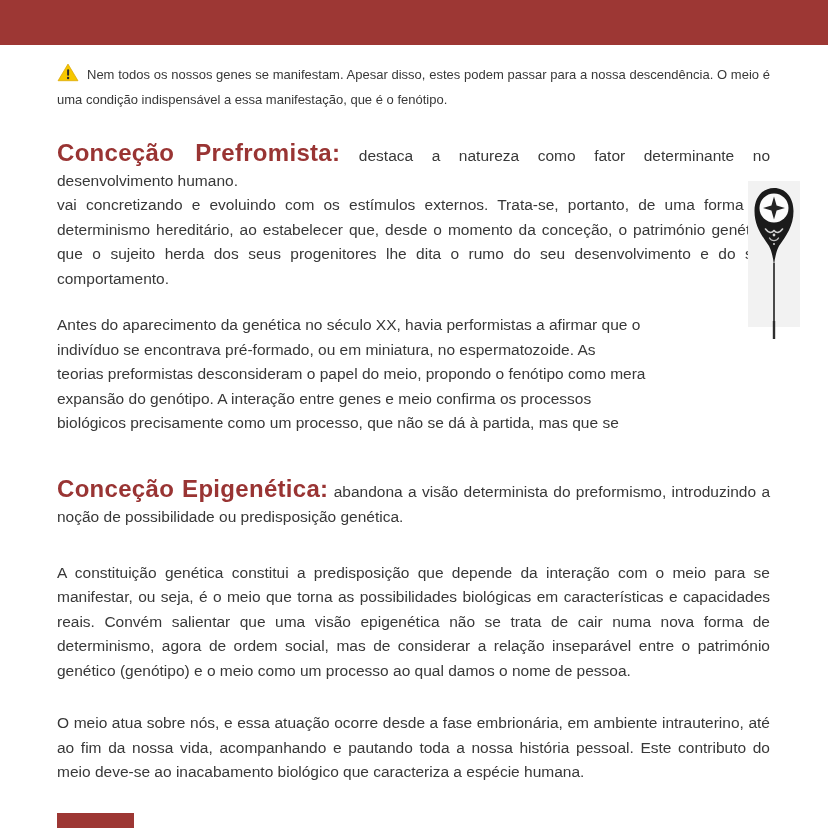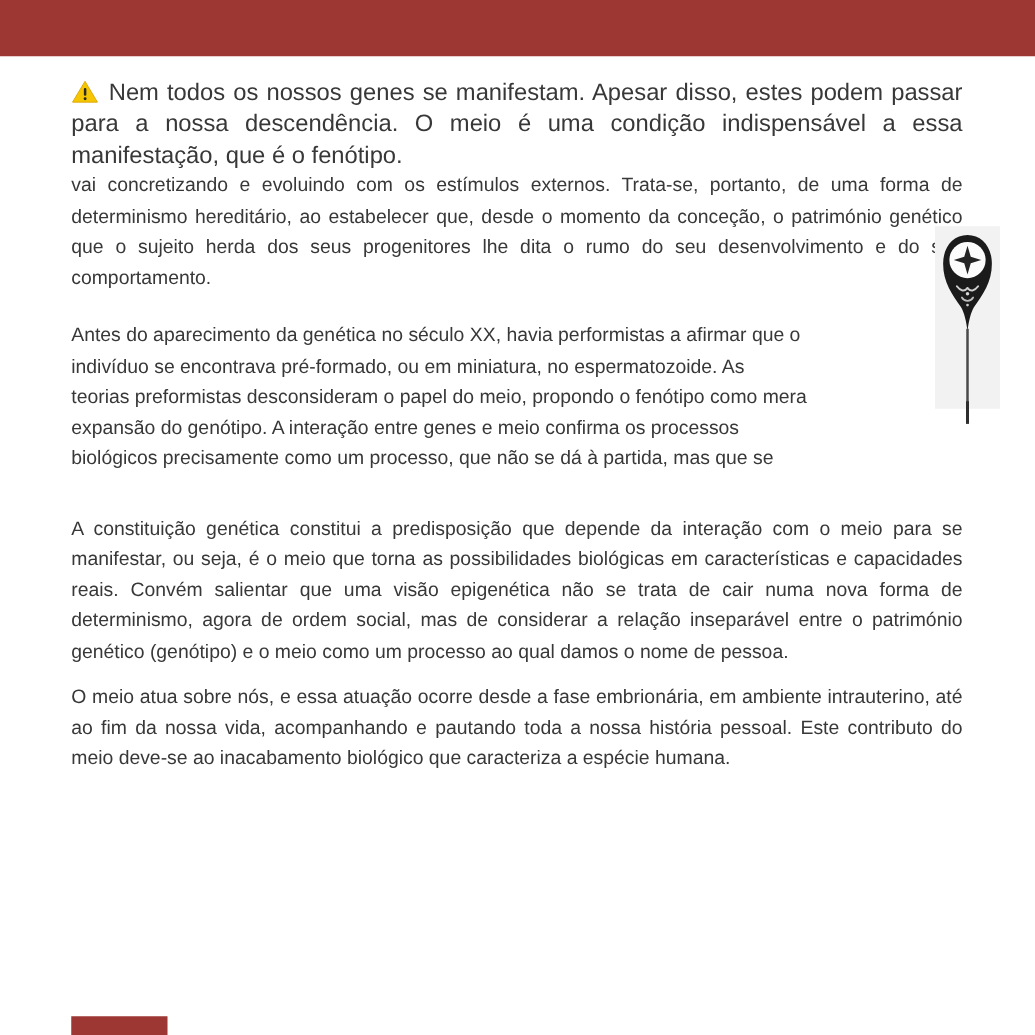--- a/index.html
+++ b/index.html
@@ -21,21 +21,21 @@
     width: 77px; height: 15px;
     background: #9d3734;
   }
   .content {
     position: absolute;
     top: 45px; left: 57px;
     width: 713px;
   }
   .warning-note {
     margin-top: 17px;
-    font-size: 19px;
+    font-size: 13px;
     line-height: 25px;
     text-align: justify;
   }
   .warning-icon {
     display: inline-block;
     width: 22px; height: 19px;
     vertical-align: -3px;
     margin-right: 8px;
   }
   .section-heading-block {
@@ -55,21 +55,21 @@
     font-size: 15.5px;
     line-height: 24.5px;
     text-align: justify;
   }
   .para-wrapped {
     text-align: left;
     white-space: pre-line;
   }
   .p1 { margin-top: 22px; }
   .p2 { margin-top: 32px; }
-  .p3 { margin-top: 12px; }
+  .p3 { margin-top: 28px; }
   .figure-box {
     position: absolute;
     left: 748px; top: 181px;
     width: 52px; height: 160px;
   }
   .figure-box svg { display: block; overflow: visible; }
 </style>
 </head>
 <body>
 
@@ -80,28 +80,36 @@
   <div class="warning-note">
     <span class="warning-icon">
       <svg viewBox="0 0 24 21" width="22" height="19" aria-hidden="true">
         <path d="M12 1.2 L23 19.6 L1 19.6 Z" fill="#f6c700" stroke="#d9a400" stroke-width="0.8"></path>
         <rect x="11" y="7" width="2.2" height="7" rx="1" fill="#2b2b2b"></rect>
         <circle cx="12.1" cy="16.6" r="1.3" fill="#2b2b2b"></circle>
       </svg>
     </span><span>Nem todos os nossos genes se manifestam. Apesar disso, estes podem passar para a nossa descendência. O meio é uma condição indispensável a essa manifestação, que é o fenótipo.</span>
   </div>
 
+  <div class="section-heading-block block-preformista">
+    <span class="heading-text">Conceção Prefromista:</span>
+    <span>destaca a natureza como fator determinante no desenvolvimento humano.</span>
+  </div>
 
   <div class="para">vai concretizando e evoluindo com os estímulos externos. Trata-se, portanto, de uma forma de determinismo hereditário, ao estabelecer que, desde o momento da conceção, o património genético que o sujeito herda dos seus progenitores lhe dita o rumo do seu desenvolvimento e do seu comportamento.</div>
   <div class="para para-wrapped p1">Antes do aparecimento da genética no século XX, havia performistas a afirmar que o
 indivíduo se encontrava pré-formado, ou em miniatura, no espermatozoide. As
 teorias preformistas desconsideram o papel do meio, propondo o fenótipo como mera
 expansão do genótipo. A interação entre genes e meio confirma os processos
 biológicos precisamente como um processo, que não se dá à partida, mas que se</div>
 
+  <div class="section-heading-block block-epigenetica">
+    <span class="heading-text">Conceção Epigenética:</span>
+    <span>abandona a visão determinista do preformismo, introduzindo a noção de possibilidade ou predisposição genética.</span>
+  </div>
 
   <div class="para p2">A constituição genética constitui a predisposição que depende da interação com o meio para se manifestar, ou seja, é o meio que torna as possibilidades biológicas em características e capacidades reais. Convém salientar que uma visão epigenética não se trata de cair numa nova forma de determinismo, agora de ordem social, mas de considerar a relação inseparável entre o património genético (genótipo) e o meio como um processo ao qual damos o nome de pessoa.</div>
   <div class="para p3">O meio atua sobre nós, e essa atuação ocorre desde a fase embrionária, em ambiente intrauterino, até ao fim da nossa vida, acompanhando e pautando toda a nossa história pessoal. Este contributo do meio deve-se ao inacabamento biológico que caracteriza a espécie humana.</div>
 
 </div>
 
 <div class="figure-box">
   <svg viewBox="0 0 52 160" width="52" height="160" aria-hidden="true">
     <rect x="0" y="0" width="52" height="146" fill="#f2f2f2"></rect>
 

